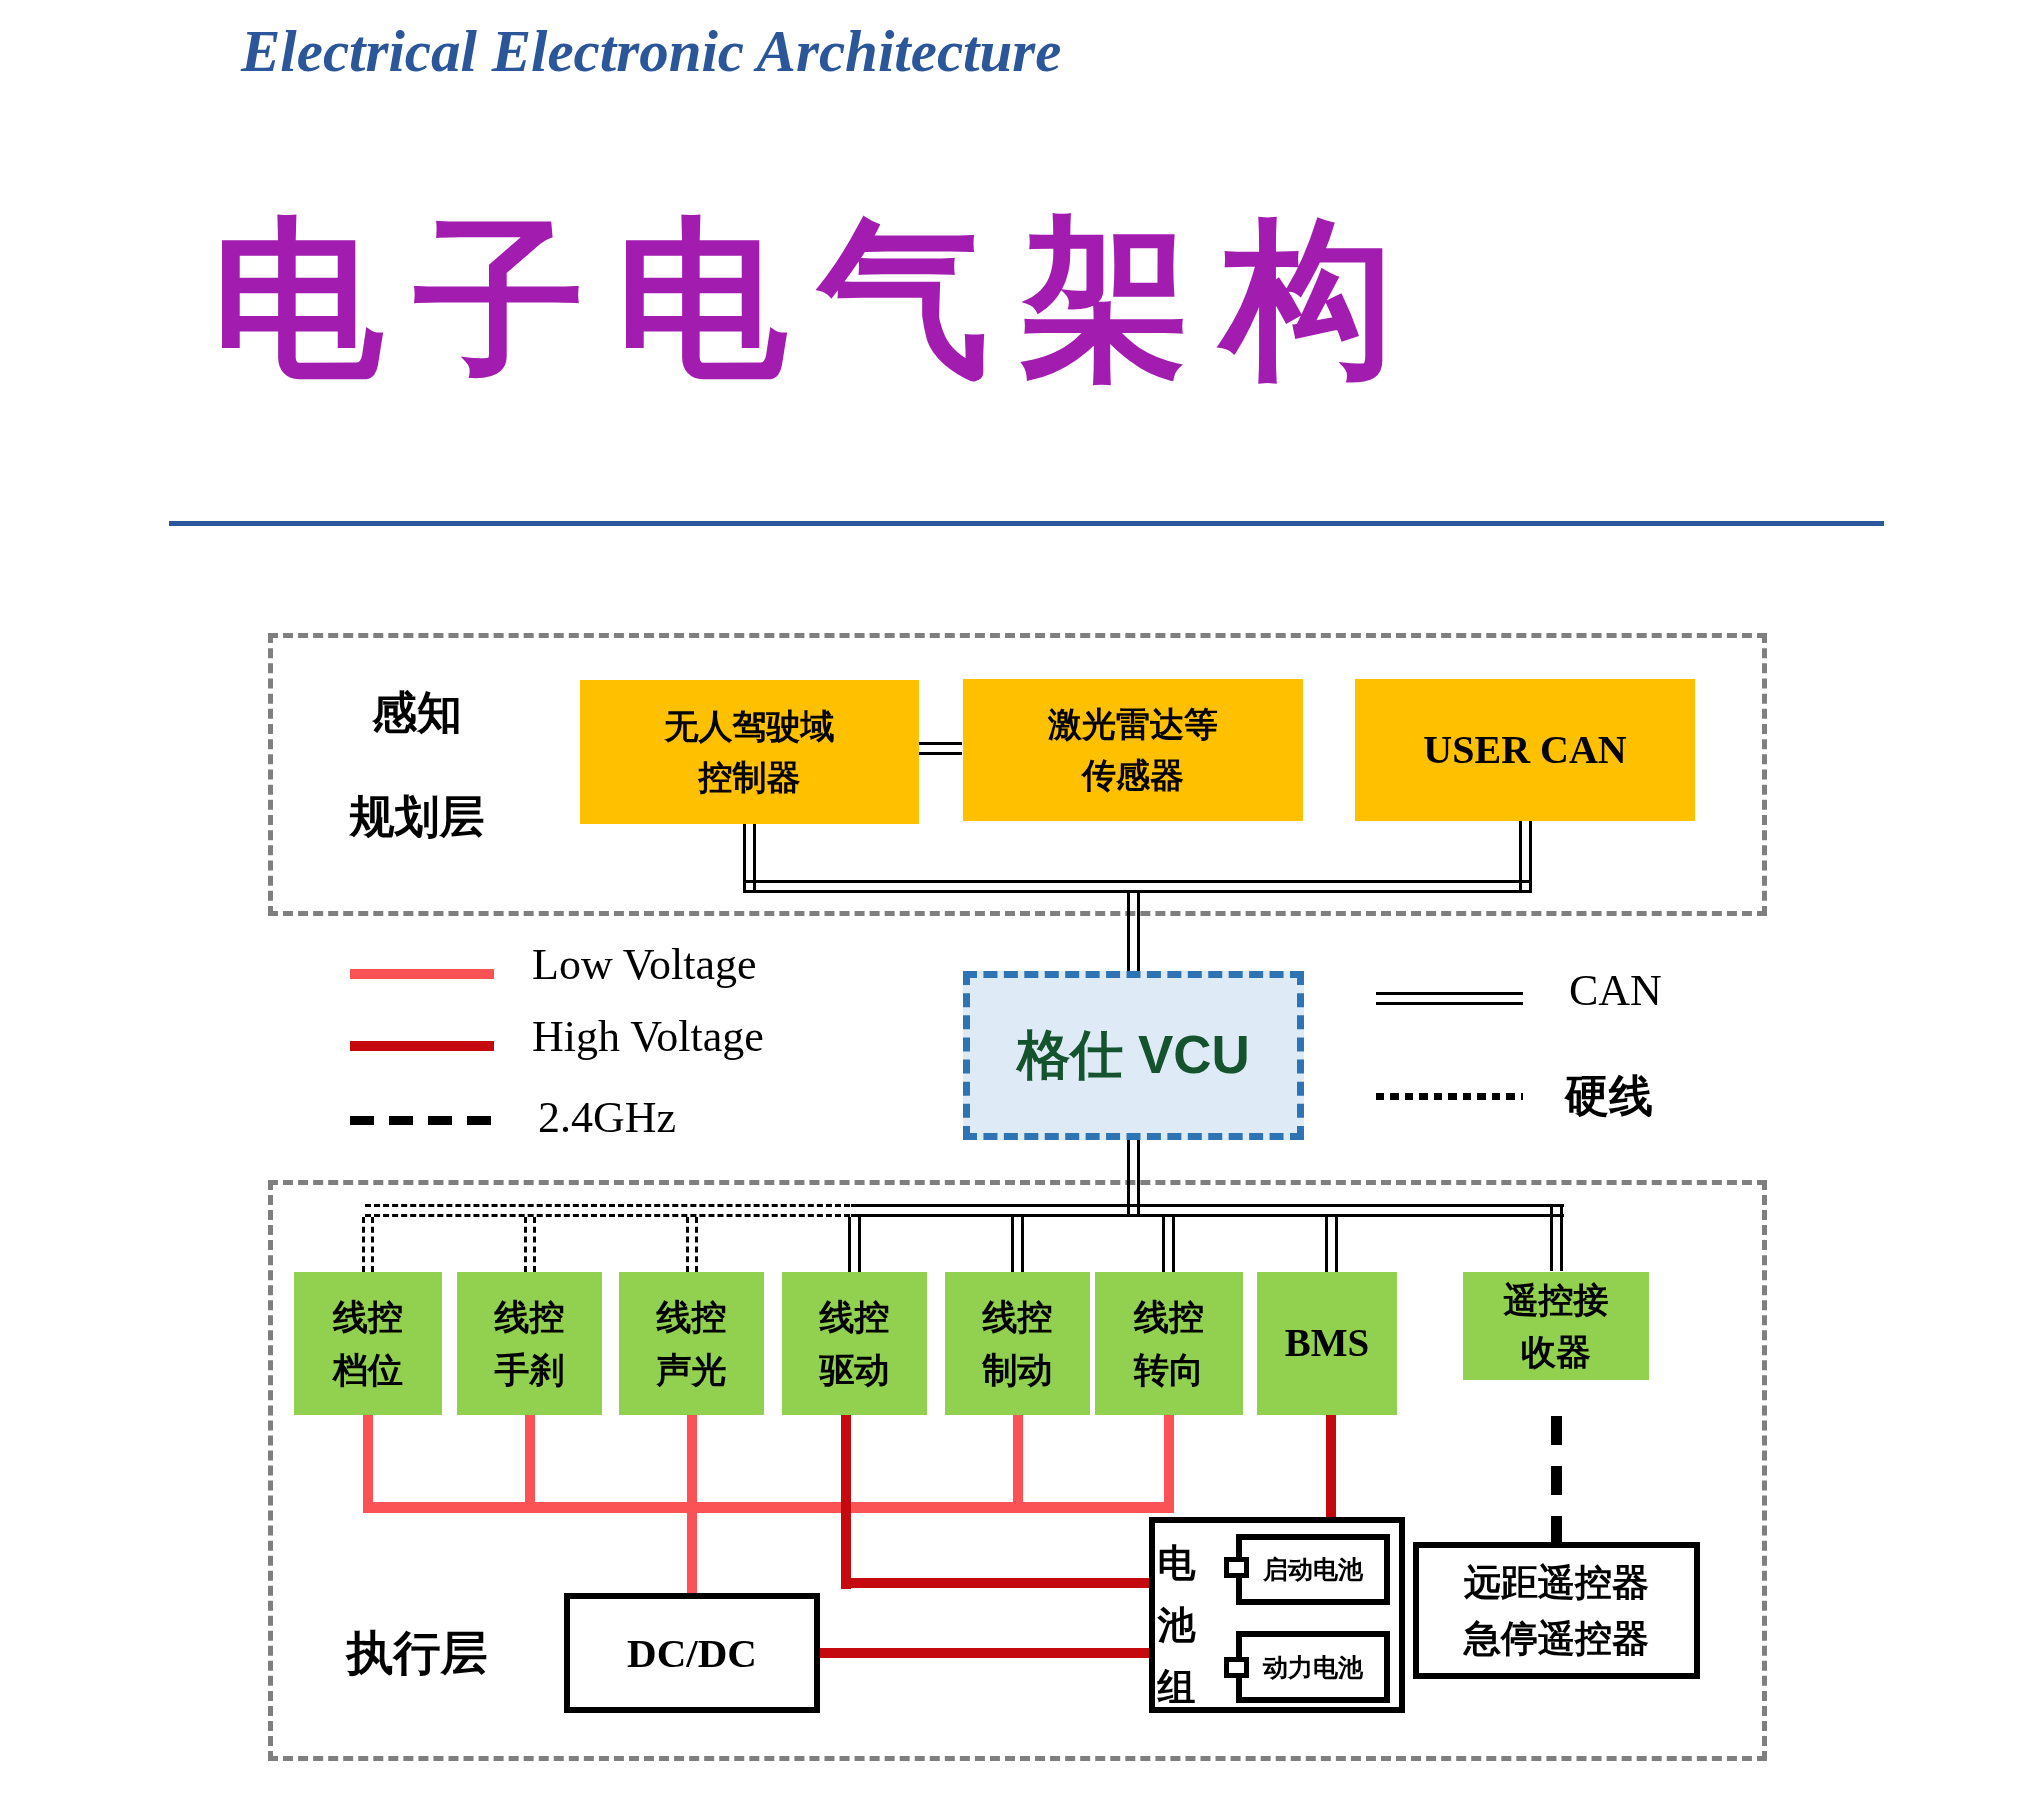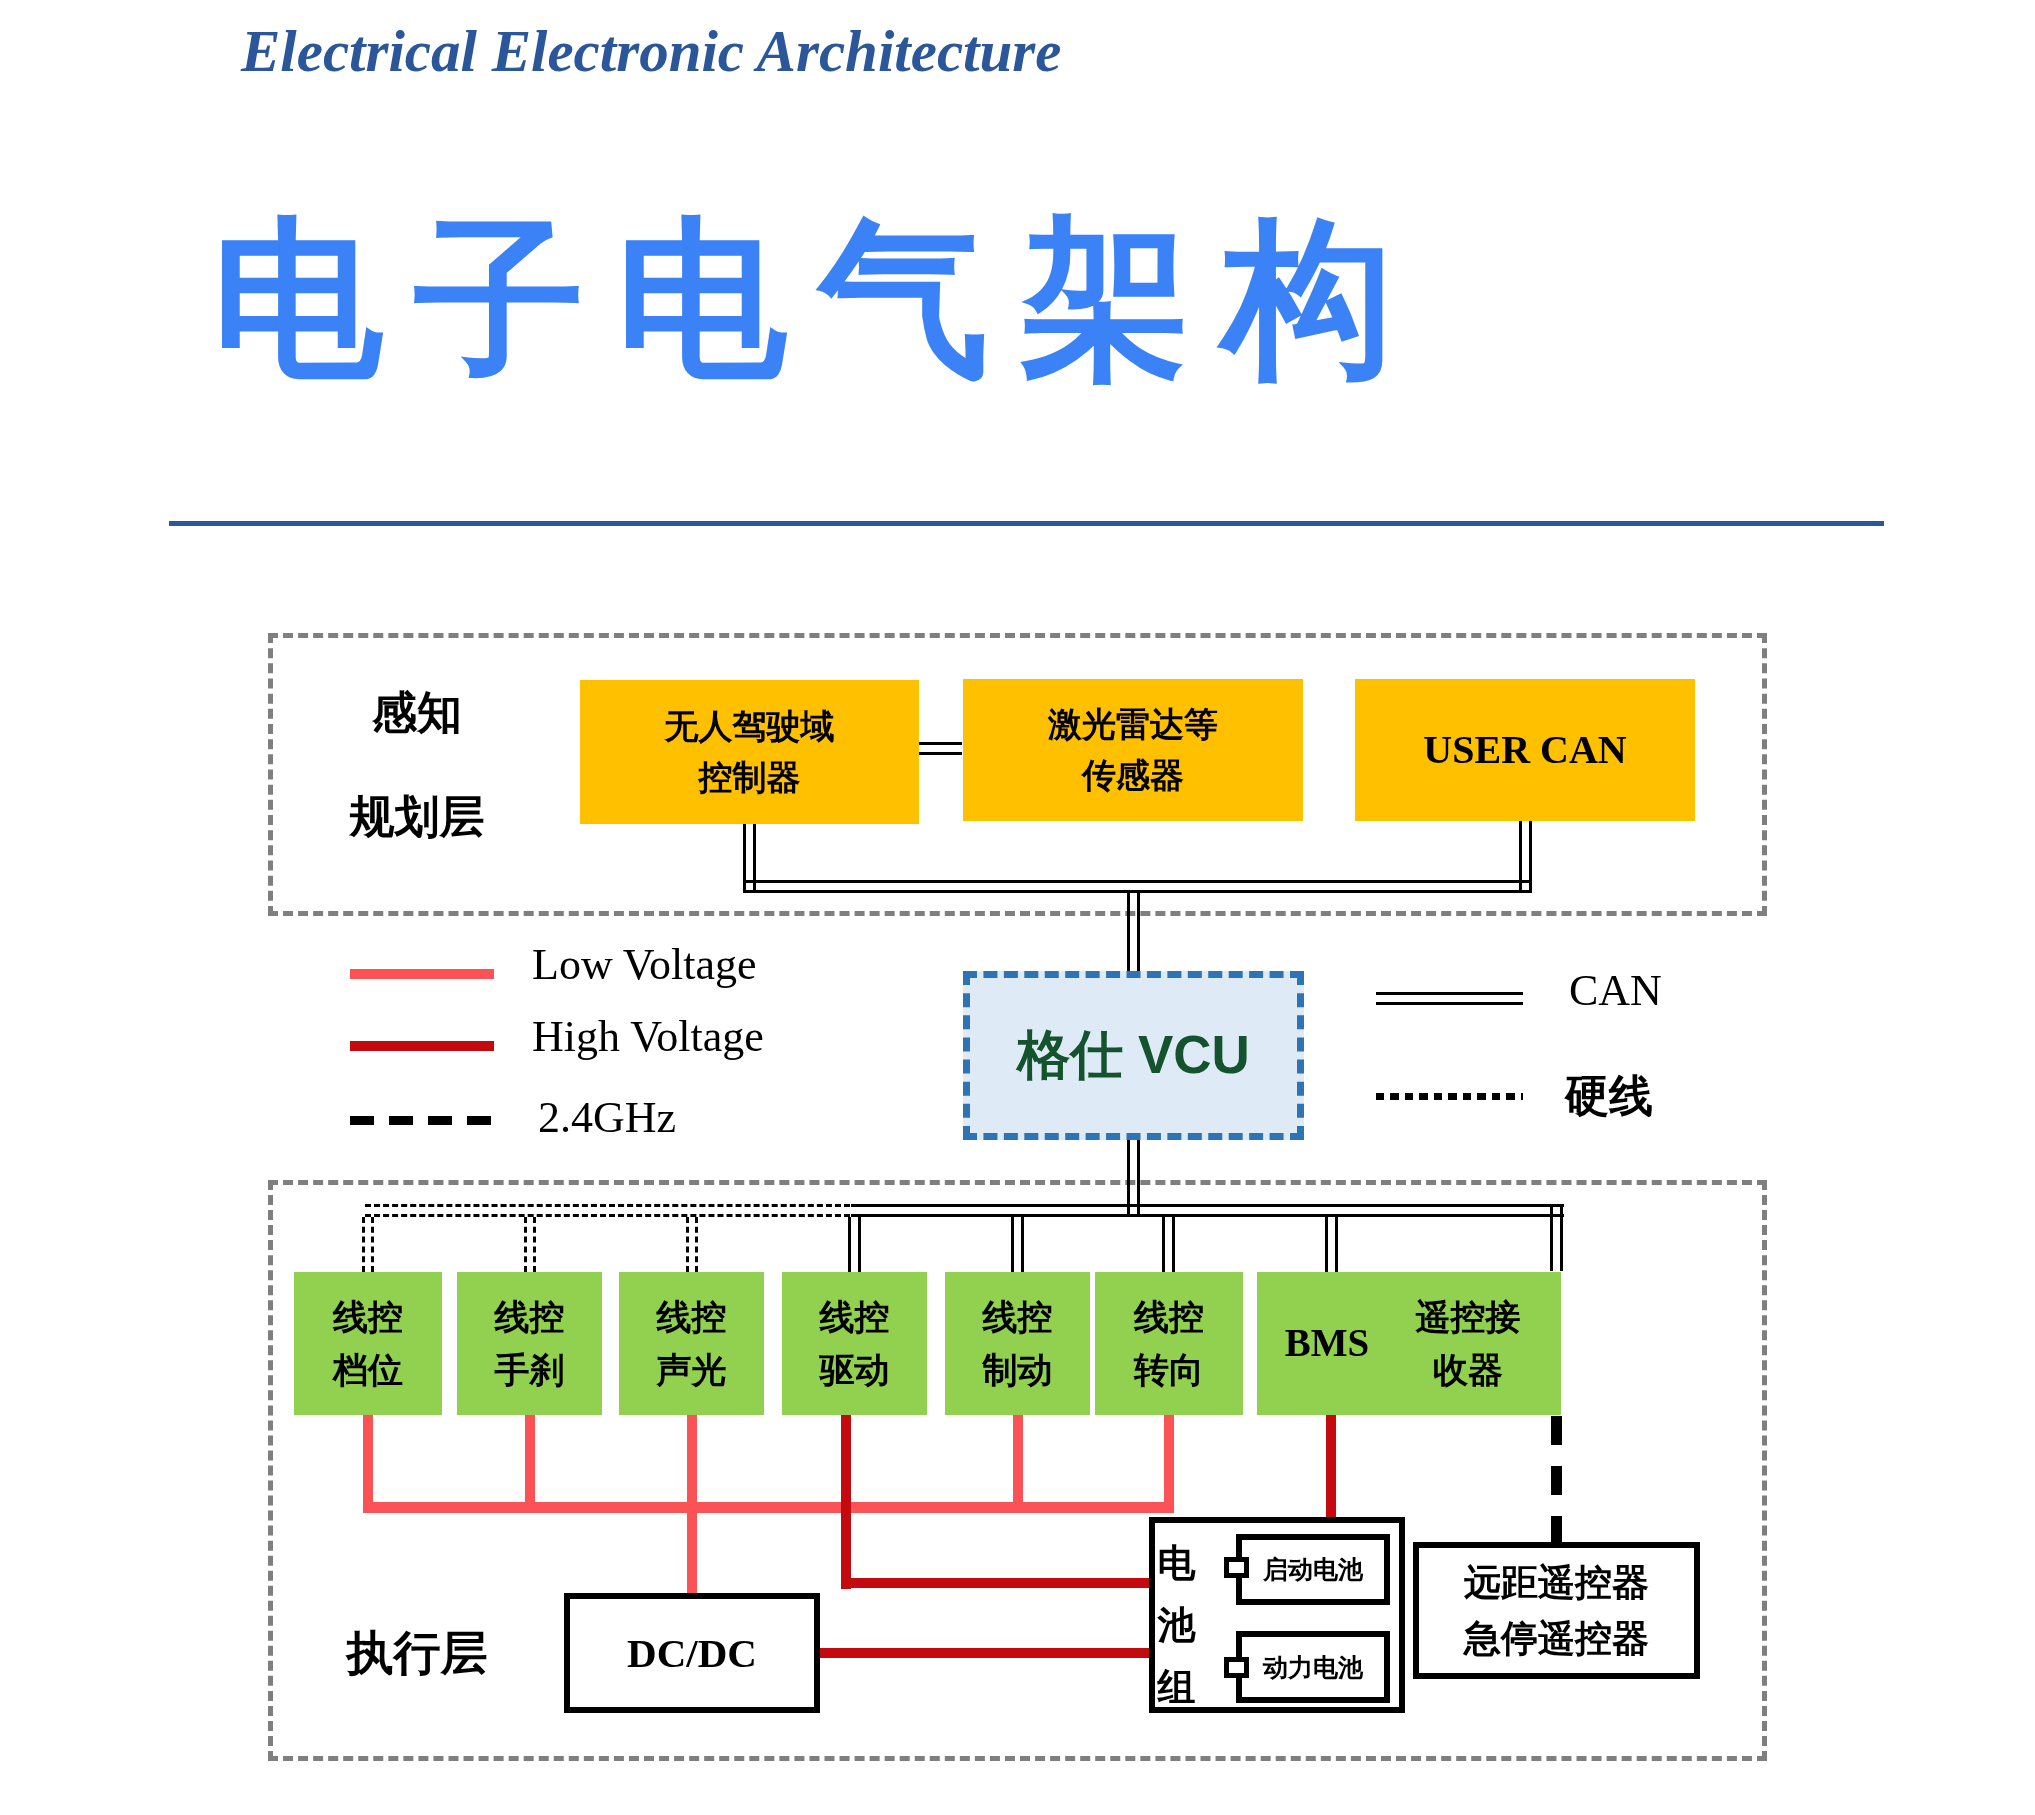--- a/index.html
+++ b/index.html
@@ -8,21 +8,21 @@
     position: relative; width: 2035px; height: 1816px;
     background:#ffffff; overflow:hidden;
     font-family:"Liberation Sans", sans-serif; color:#000;
   }
   .abs { position:absolute; }
   .serif { font-family:"Liberation Serif", serif; }
 
   
   .en-title { left:241px; top:17px; font-size:59px; font-weight:700; font-style:italic;
               color:#2B579A; font-family:"Liberation Serif", serif; white-space:nowrap; }
-  .cn-title { left:212px; top:201px; font-size:171px; font-weight:700; color:#3b82f6;
+  .cn-title { left:212px; top:201px; font-size:171px; font-weight:700; color:#a21caf;
               letter-spacing:31px; line-height:1.15; white-space:nowrap; }
   .divider  { left:169px; top:521px; width:1715px; height:4.7px; background:#2B579D; }
 
   
   .layerbox { border:5.1px dashed #7F7F7F; background:transparent; z-index:1; }
   .layer-label { font-size:45px; font-weight:700; text-align:center; z-index:4; }
 
   
   .node { display:flex; flex-direction:column; align-items:center; justify-content:center;
           text-align:center; font-weight:700; z-index:4; }
@@ -140,21 +140,21 @@
     <span>线控</span>
     <span>制动</span>
   </div>
   <div class="abs node gbox" style="left:1095px; top:1272px; width:148px; height:143px;">
     <span>线控</span>
     <span>转向</span>
   </div>
   <div class="abs node gbox serif" style="left:1257px; top:1272px; width:140px; height:143px; font-size:39px;">
     <span>BMS</span>
   </div>
-  <div class="abs node gbox" style="left:1375px; top:1272px; width:186px; height:143px;">
+  <div class="abs node gbox" style="left:1463px; top:1272px; width:186px; height:108px;">
     <span>遥控接</span>
     <span>收器</span>
   </div>
 
   <div class="abs lv" style="left:363px;  top:1415px; width:9.8px; height:98px;"></div>
   <div class="abs lv" style="left:525px; top:1415px; width:9.8px; height:98px;"></div>
   <div class="abs lv" style="left:687px; top:1415px; width:9.8px; height:179px;"></div>
   <div class="abs lv" style="left:1013px; top:1415px; width:9.8px; height:98px;"></div>
   <div class="abs lv" style="left:1164px; top:1415px; width:9.8px; height:98px;"></div>
   <div class="abs lv" style="left:363px;  top:1502px; width:810px; height:10.7px;"></div>

